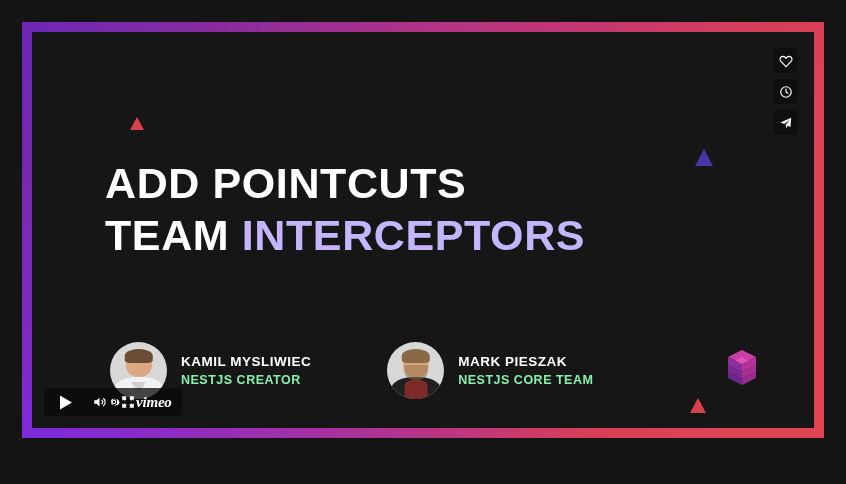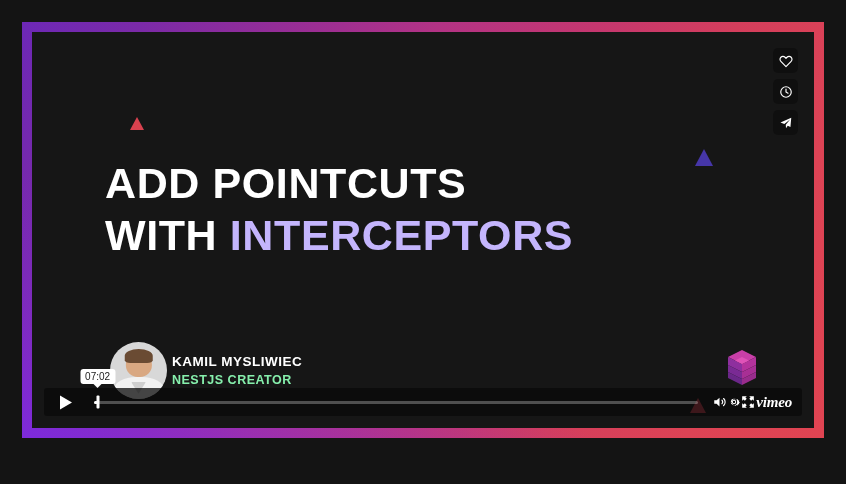--- a/index.html
+++ b/index.html
@@ -78,21 +78,21 @@
 
   
   .presenters {
     position: absolute;
     left: 78px;
     top: 310px;
     display: flex;
     gap: 76px;
     align-items: center;
   }
-  .presenter { display: flex; align-items: center; gap: 5px; }
+  .presenter { display: flex; align-items: center; gap: 14px; }
 
   .avatar {
     position: relative;
     width: 57px; height: 57px;
     border-radius: 50%;
     overflow: hidden;
     background: #d8d8d8;
     flex: 0 0 auto;
   }
   .avatar .head {
@@ -330,38 +330,51 @@
 
       <div class="slide">
 
         <div class="tri tri-red-tl"></div>
         <div class="tri tri-blue"></div>
         <div class="tri tri-red-br"></div>
         <div class="tri tri-purple-bl"></div>
 
         <div class="title-block">
           <div class="title-line">ADD POINTCUTS</div>
-          <div class="title-line"><span>WITH </span><span class="title-accent">INTERCEPTORS</span></div>
+          <div class="title-line"><span>TEAM </span><span class="title-accent">INTERCEPTORS</span></div>
         </div>
 
         <div class="presenters">
 
           <div class="presenter">
             <div class="avatar a1">
               <div class="body"></div>
               <div class="head"></div>
               <div class="hair"></div>
               <div class="collar"></div>
             </div>
             <div>
               <div class="pname">KAMIL MYSLIWIEC</div>
               <div class="prole">NESTJS CREATOR</div>
             </div>
           </div>
 
+          <div class="presenter">
+            <div class="avatar a2">
+              <div class="body"></div>
+              <div class="shirt"></div>
+              <div class="head"></div>
+              <div class="beard"></div>
+              <div class="hair"></div>
+            </div>
+            <div>
+              <div class="pname">MARK PIESZAK</div>
+              <div class="prole">NESTJS CORE TEAM</div>
+            </div>
+          </div>
 
         </div>
 
         <div class="nest-logo">
           <svg width="34" height="38" viewBox="0 0 34 38">
             <g>
               <polygon points="17,2 31,9 17,16 3,9" fill="#c93fa8"></polygon>
               <polygon points="3,9 17,16 17,24 3,17" fill="#8e2f9e"></polygon>
               <polygon points="31,9 17,16 17,24 31,17" fill="#b4329c"></polygon>
               <polygon points="3,17 17,24 17,31 3,24" fill="#7a2a94"></polygon>
@@ -395,27 +408,20 @@
       </div>
 
       <div class="controls">
 
         <div class="play-btn">
           <svg width="14" height="15" viewBox="0 0 14 15" fill="#ffffff">
             <polygon points="1,0.5 13,7.5 1,14.5"></polygon>
           </svg>
         </div>
 
-        <div class="progress-wrap">
-          <div class="progress-track">
-            <div class="progress-fill"></div>
-            <div class="progress-handle"></div>
-            <div class="time-tip">07:02</div>
-          </div>
-        </div>
 
         <div class="right-controls">
           <span class="ctrl-icon">
             <svg width="15" height="14" viewBox="0 0 24 24" fill="#ffffff">
               <path d="M3 9v6h4l5 4.5V4.5L7 9H3z"></path>
               <path d="M15.5 8.2a1 1 0 0 1 1.4.1 5.5 5.5 0 0 1 0 7.4 1 1 0 0 1-1.5-1.3 3.5 3.5 0 0 0 0-4.8 1 1 0 0 1 .1-1.4z"></path>
               <path d="M18.4 5.3a1 1 0 0 1 1.4 0 9.3 9.3 0 0 1 0 13.4 1 1 0 1 1-1.4-1.4 7.3 7.3 0 0 0 0-10.6 1 1 0 0 1 0-1.4z"></path>
             </svg>
           </span>
           <span class="ctrl-icon">

